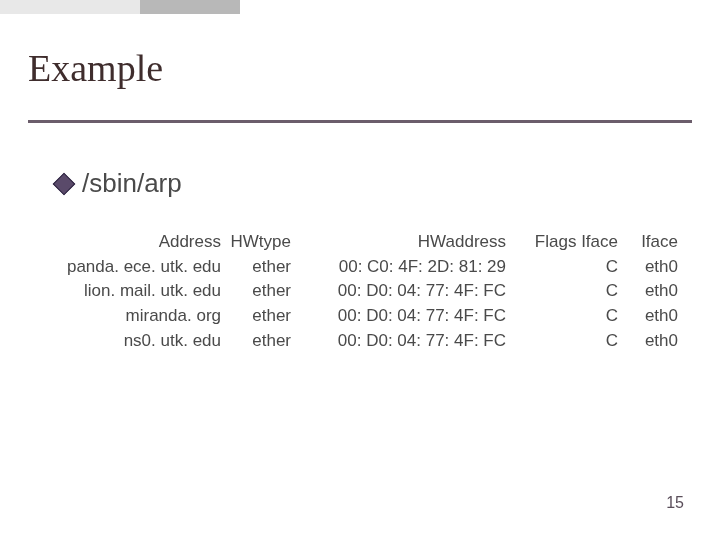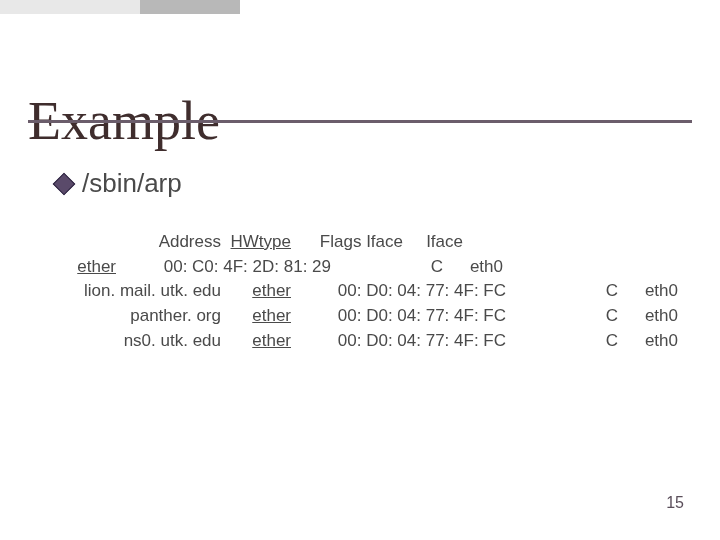--- a/index.html
+++ b/index.html
@@ -24,24 +24,23 @@
   .topbar .seg {
     height: 100%;
   }
   .topbar .s1 { width: 140px; background: #e8e8e8; }
   .topbar .s2 { width: 100px; background: #b8b8b8; }
   .topbar .s3 { flex: 1; background: #ffffff; }
   .title {
     position: absolute;
     left: 28px;
     top: 46px;
-    font-size: 54px;
+    font-size: 38px;
     font-weight: 400;
     color: #3f2d2d;
-    margin-top: 44px;
   }
   .title-rule {
     position: absolute;
     left: 28px;
     right: 28px;
     top: 120px;
     height: 0;
     border-top: 3px solid #6b5d6b;
   }
   .bullet-row {
@@ -70,21 +69,21 @@
     font-family: Verdana, Tahoma, sans-serif;
     font-size: 17px;
     color: #4a4a4a;
     line-height: 1.45;
   }
   .row {
     display: flex;
     text-align: right;
   }
   .col-addr   { width: 175px; }
-  .col-hwtype { width: 70px; text-decoration: underline;  }
+  .col-hwtype { width: 70px;  }
   .col-hwaddr { width: 215px; }
   .col-flags  { width: 112px; }
   .col-iface  { width: 60px;  }
   .pagenum {
     position: absolute;
     right: 36px;
     bottom: 28px;
     font-family: Tahoma, Verdana, sans-serif;
     font-size: 16px;
     color: #5a4e5a;
@@ -104,38 +103,40 @@
 
 <div class="bullet-row">
   <span class="bullet-diamond"></span>
   <span>/sbin/arp</span>
 </div>
 
 <div class="term-block">
   <div class="row">
     <span class="col-addr">Address</span>
     <span class="col-hwtype">HWtype</span>
+    <span class="col-hwaddr">HWaddress</span>
     <span class="col-flags">Flags Iface</span>
     <span class="col-iface">Iface</span>
   </div>
   <div class="row">
+    <span class="col-addr">panda. ece. utk. edu</span>
     <span class="col-hwtype">ether</span>
     <span class="col-hwaddr">00: C0: 4F: 2D: 81: 29</span>
     <span class="col-flags">C</span>
     <span class="col-iface">eth0</span>
   </div>
   <div class="row">
     <span class="col-addr">lion. mail. utk. edu</span>
     <span class="col-hwtype">ether</span>
     <span class="col-hwaddr">00: D0: 04: 77: 4F: FC</span>
     <span class="col-flags">C</span>
     <span class="col-iface">eth0</span>
   </div>
   <div class="row">
-    <span class="col-addr">panther. org</span>
+    <span class="col-addr">miranda. org</span>
     <span class="col-hwtype">ether</span>
     <span class="col-hwaddr">00: D0: 04: 77: 4F: FC</span>
     <span class="col-flags">C</span>
     <span class="col-iface">eth0</span>
   </div>
   <div class="row">
     <span class="col-addr">ns0. utk. edu</span>
     <span class="col-hwtype">ether</span>
     <span class="col-hwaddr">00: D0: 04: 77: 4F: FC</span>
     <span class="col-flags">C</span>

